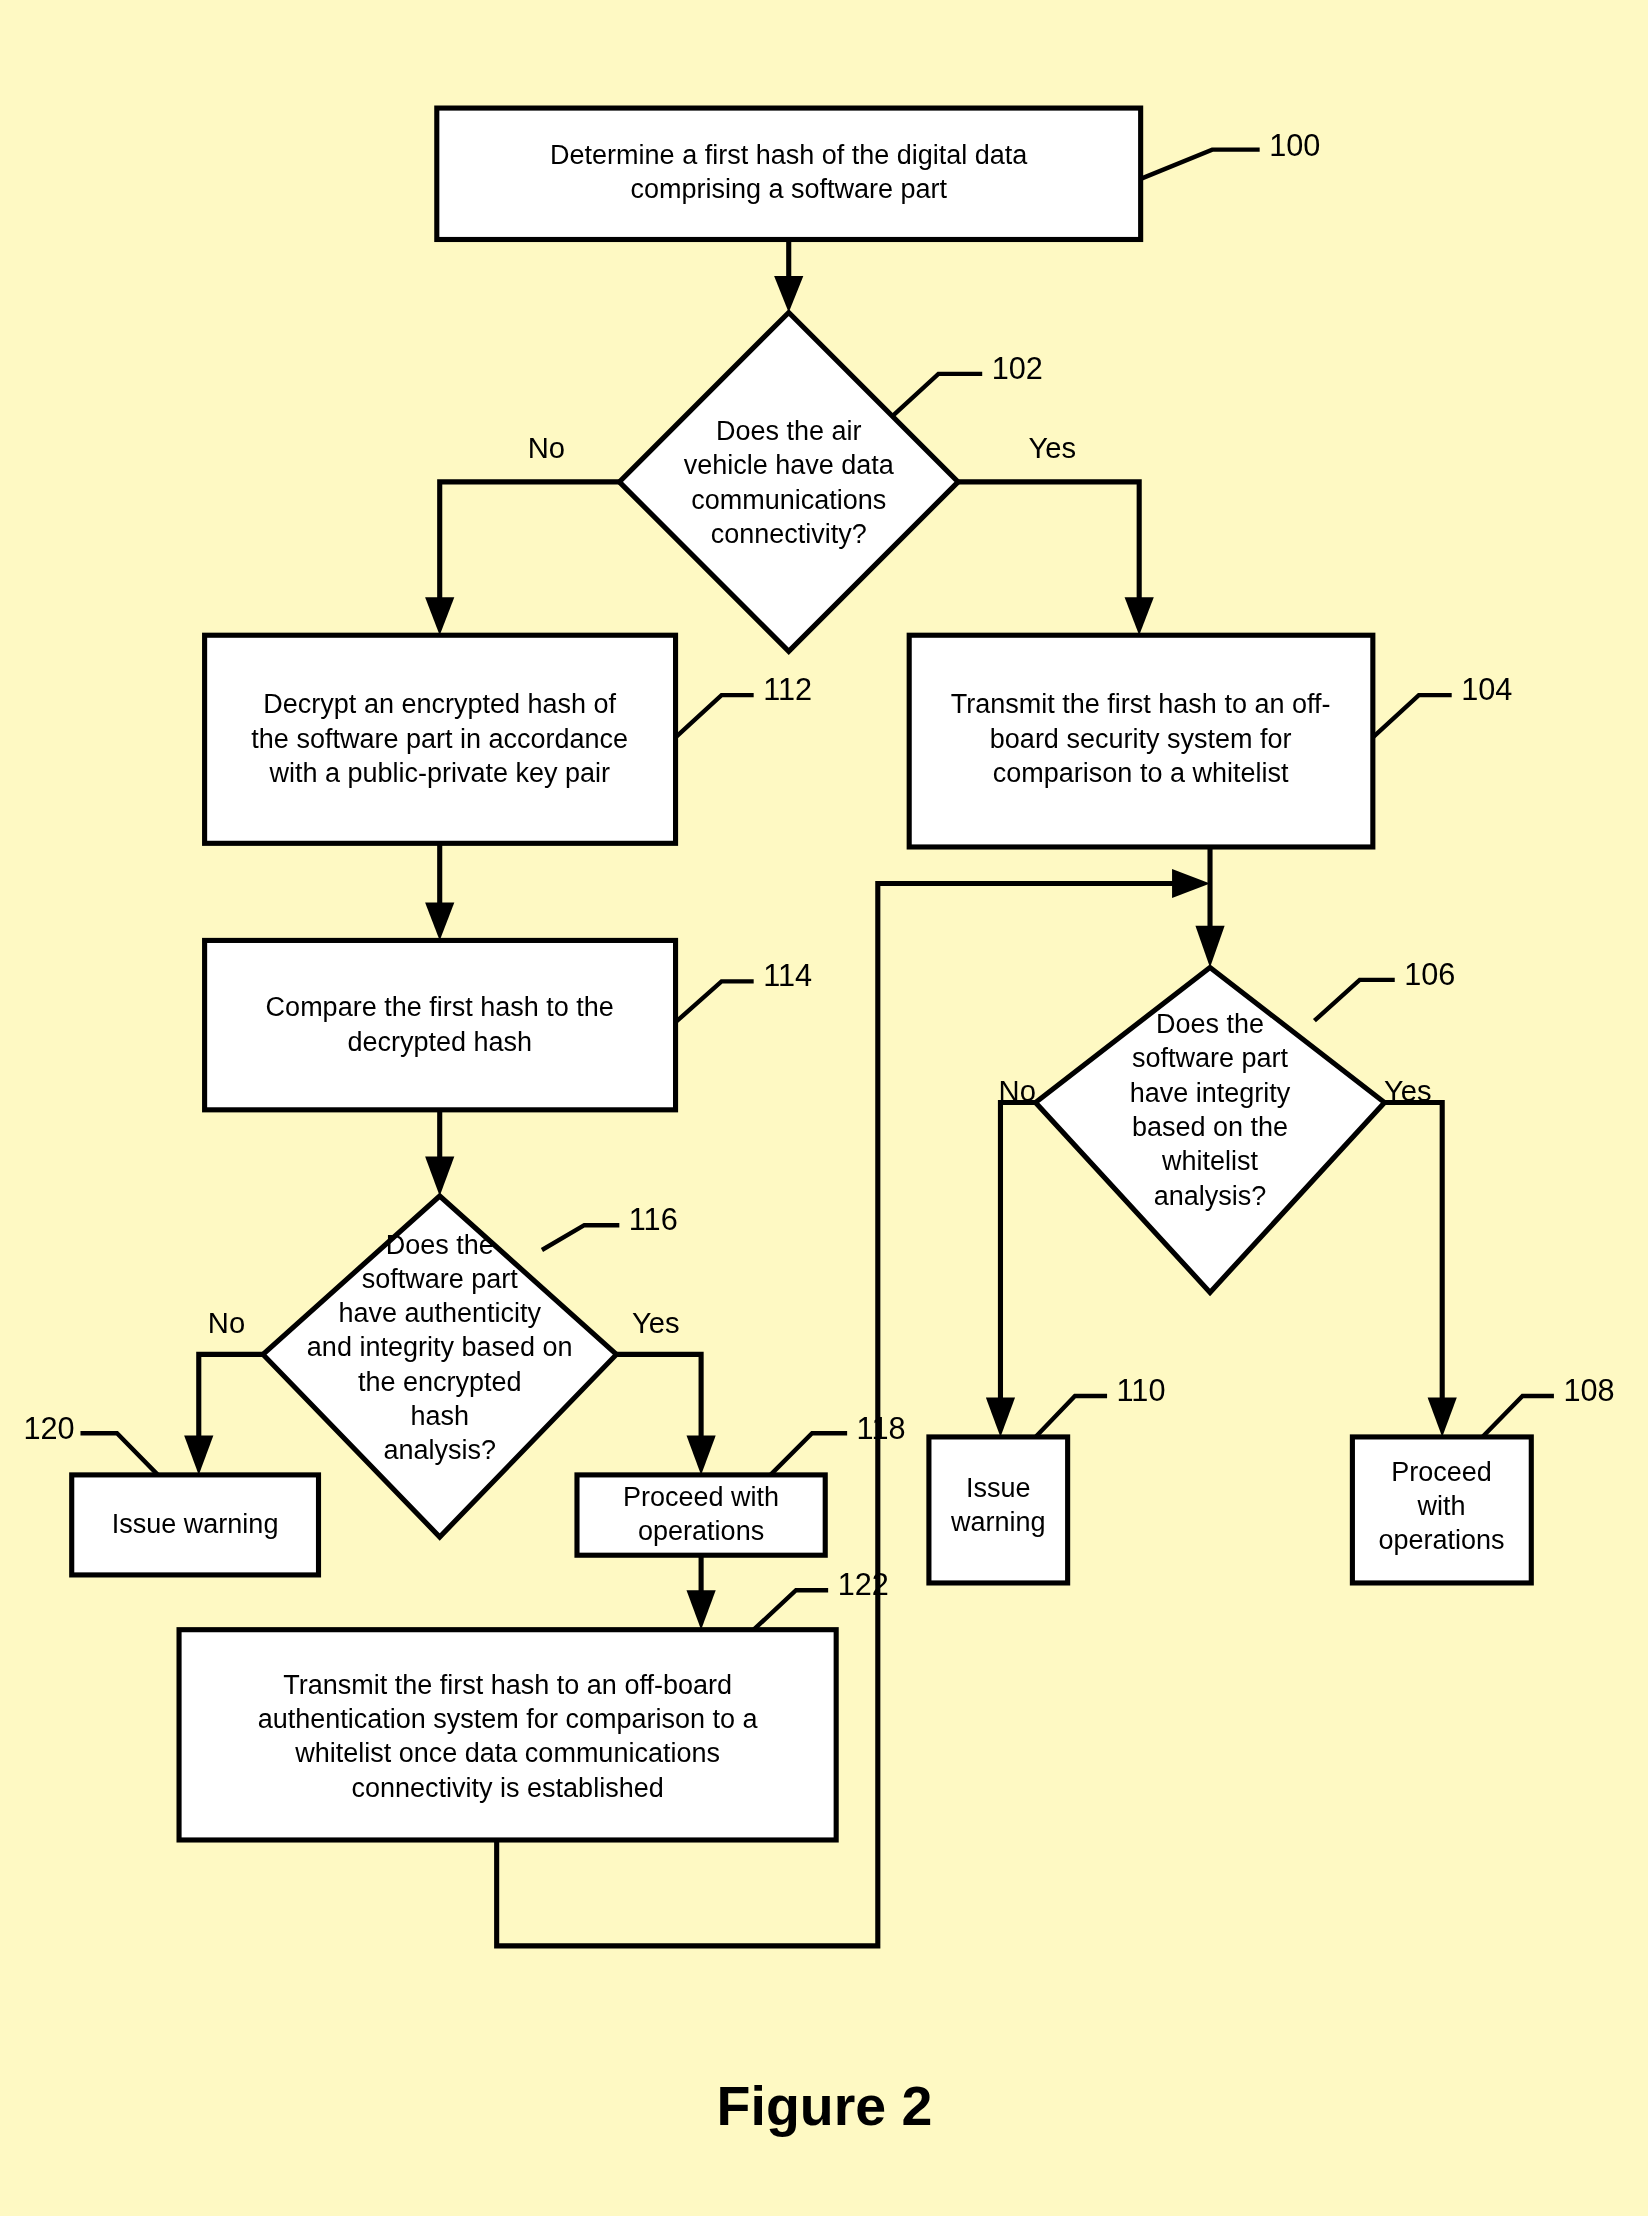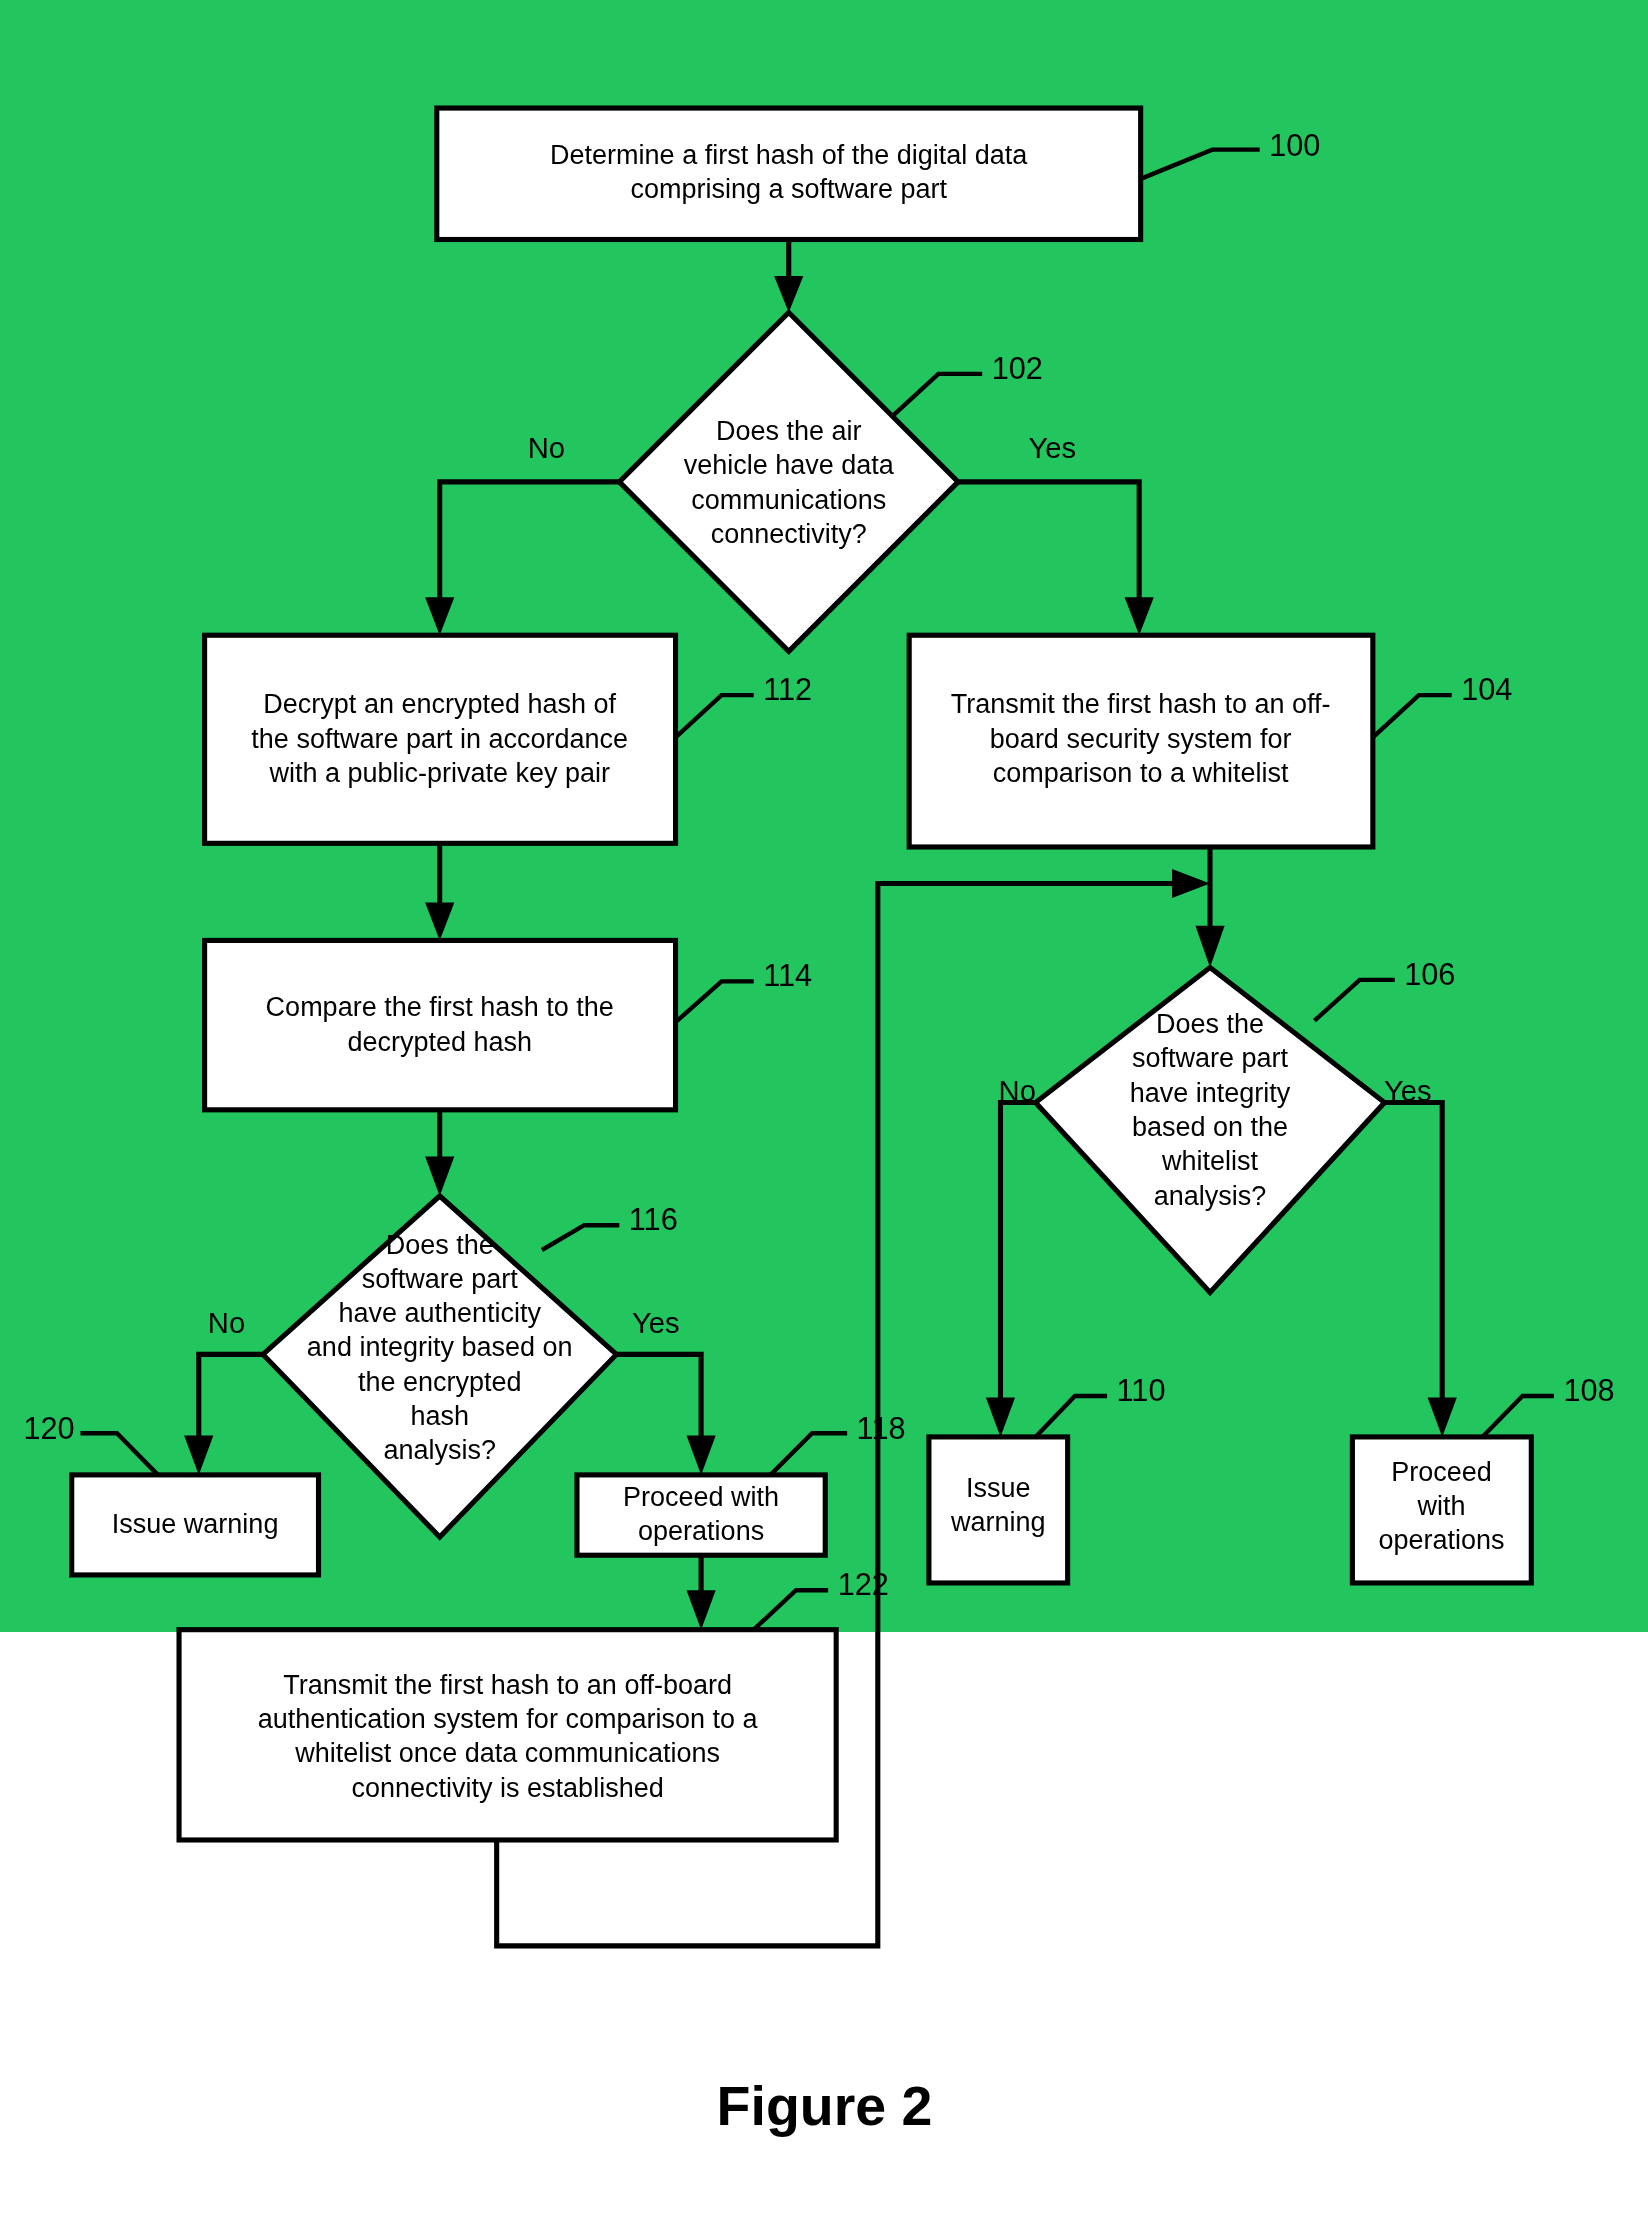--- a/index.html
+++ b/index.html
@@ -11,22 +11,22 @@
   body {
     width: 1649px;
     height: 2216px;
     font-family: "Liberation Sans", sans-serif;
     color: #000000;
     overflow: hidden;
   }
   #figure-root {
     position: relative;
     width: 1649px;
-    height: 1632px;
-    background: #22c55e;
+    height: 2216px;
+    background: #fef9c3;
   }
   svg#flow {
     position: absolute;
     top: 0;
     left: 0;
     width: 1649px;
     height: 2216px;
     display: block;
   }
   .shape {

